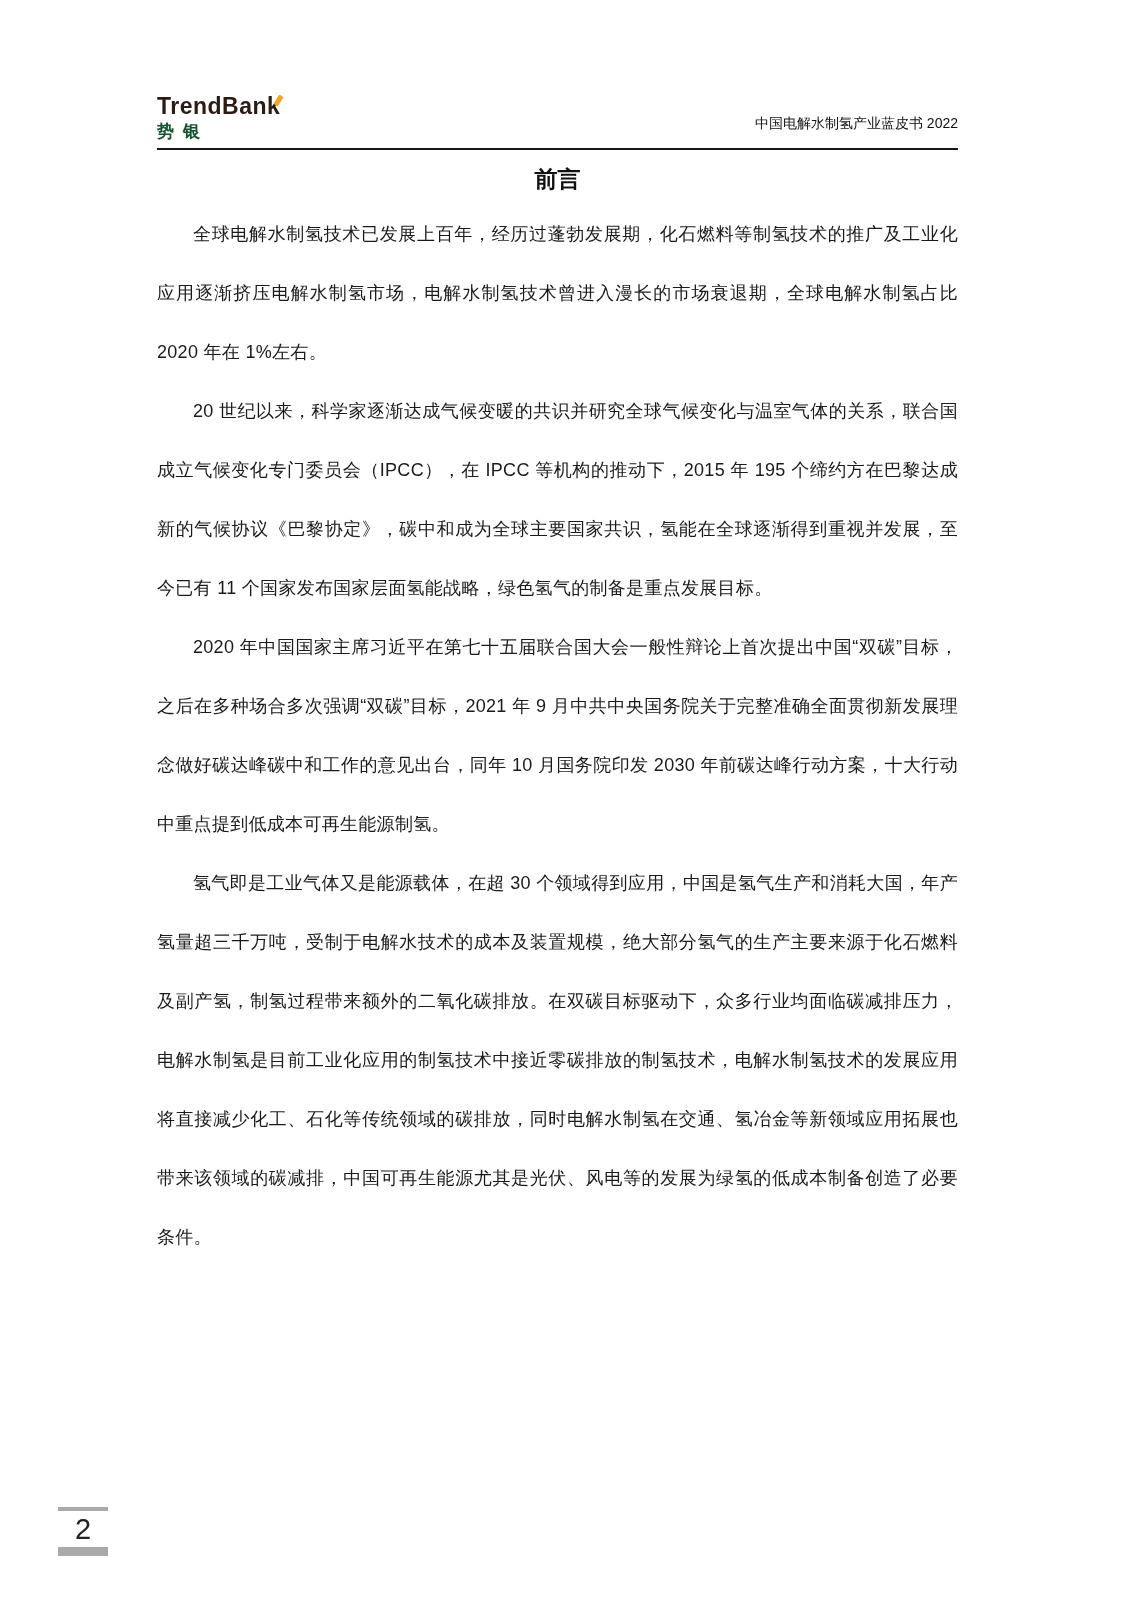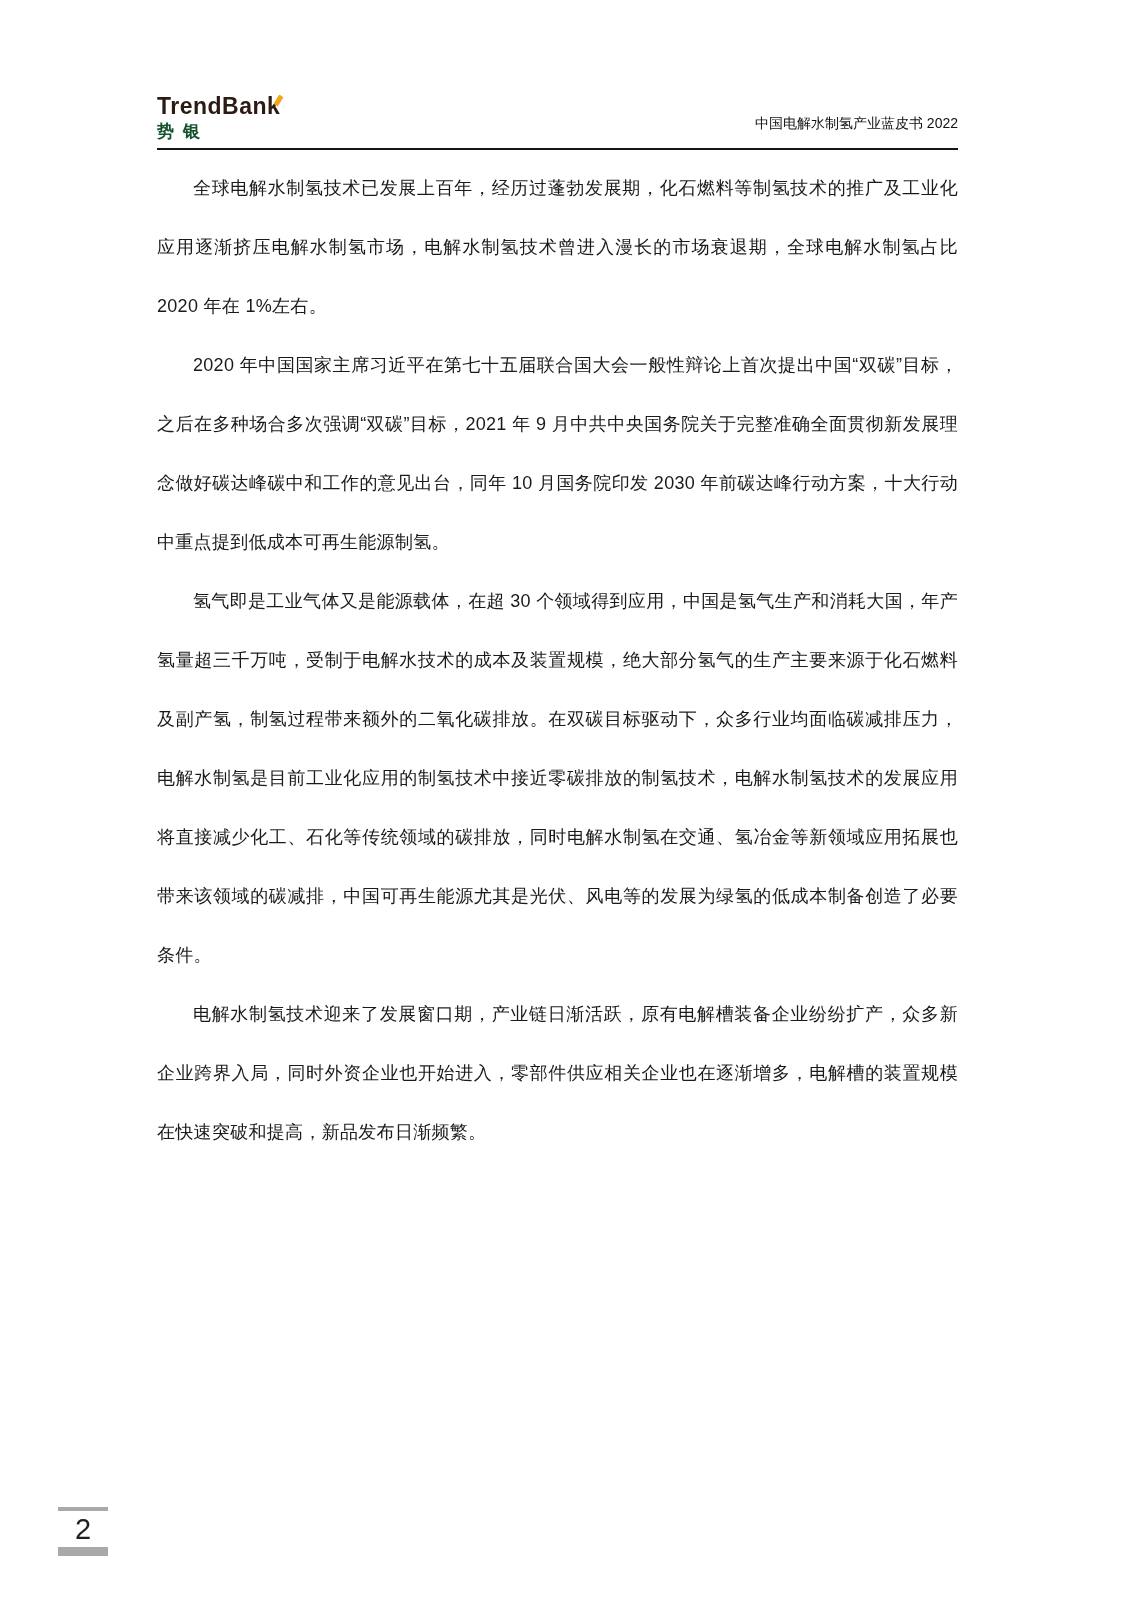--- a/index.html
+++ b/index.html
@@ -114,26 +114,27 @@
 
   <div class="header">
     <div class="logo-block">
       <div class="logo-main"><span>TrendBan</span><span class="logo-accent">k</span></div>
       <div class="logo-sub">势银</div>
     </div>
     <div class="doc-title">中国电解水制氢产业蓝皮书 2022</div>
   </div>
 
   <div class="content">
+    <h1 class="page-title">前言</h1>
 
     <div class="paragraphs">
       <p>全球电解水制氢技术已发展上百年，经历过蓬勃发展期，化石燃料等制氢技术的推广及工业化应用逐渐挤压电解水制氢市场，电解水制氢技术曾进入漫长的市场衰退期，全球电解水制氢占比 2020 年在 1%左右。</p>
+      <p>20 世纪以来，科学家逐渐达成气候变暖的共识并研究全球气候变化与温室气体的关系，联合国成立气候变化专门委员会（IPCC），在 IPCC 等机构的推动下，2015 年 195 个缔约方在巴黎达成新的气候协议《巴黎协定》，碳中和成为全球主要国家共识，氢能在全球逐渐得到重视并发展，至今已有 11 个国家发布国家层面氢能战略，绿色氢气的制备是重点发展目标。</p>
       <p>2020 年中国国家主席习近平在第七十五届联合国大会一般性辩论上首次提出中国“双碳”目标，之后在多种场合多次强调“双碳”目标，2021 年 9 月中共中央国务院关于完整准确全面贯彻新发展理念做好碳达峰碳中和工作的意见出台，同年 10 月国务院印发 2030 年前碳达峰行动方案，十大行动中重点提到低成本可再生能源制氢。</p>
       <p>氢气即是工业气体又是能源载体，在超 30 个领域得到应用，中国是氢气生产和消耗大国，年产氢量超三千万吨，受制于电解水技术的成本及装置规模，绝大部分氢气的生产主要来源于化石燃料及副产氢，制氢过程带来额外的二氧化碳排放。在双碳目标驱动下，众多行业均面临碳减排压力，电解水制氢是目前工业化应用的制氢技术中接近零碳排放的制氢技术，电解水制氢技术的发展应用将直接减少化工、石化等传统领域的碳排放，同时电解水制氢在交通、氢冶金等新领域应用拓展也带来该领域的碳减排，中国可再生能源尤其是光伏、风电等的发展为绿氢的低成本制备创造了必要条件。</p>
-      <p>电解水制氢技术迎来了发展窗口期，产业链日渐活跃，原有电解槽装备企业纷纷扩产，众多新企业跨界入局，同时外资企业也开始进入，零部件供应相关企业也在逐渐增多，电解槽的装置规模在快速突破和提高，新品发布日渐频繁。</p>
     </div>
   </div>
 
   <div class="footer-mark">
     <div class="footer-line-top"></div>
     <div class="page-number">2</div>
     <div class="footer-line-bottom"></div>
   </div>
 
 </div>

